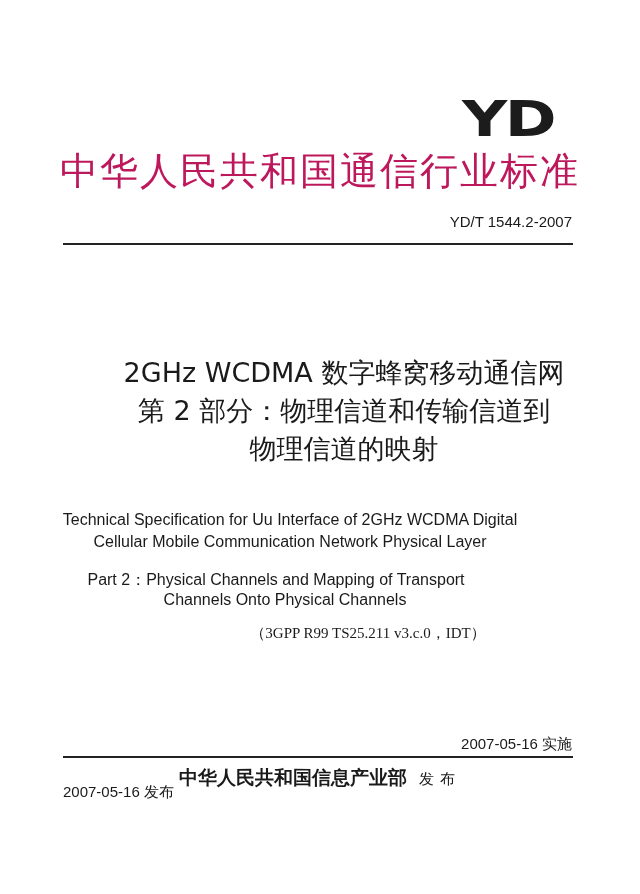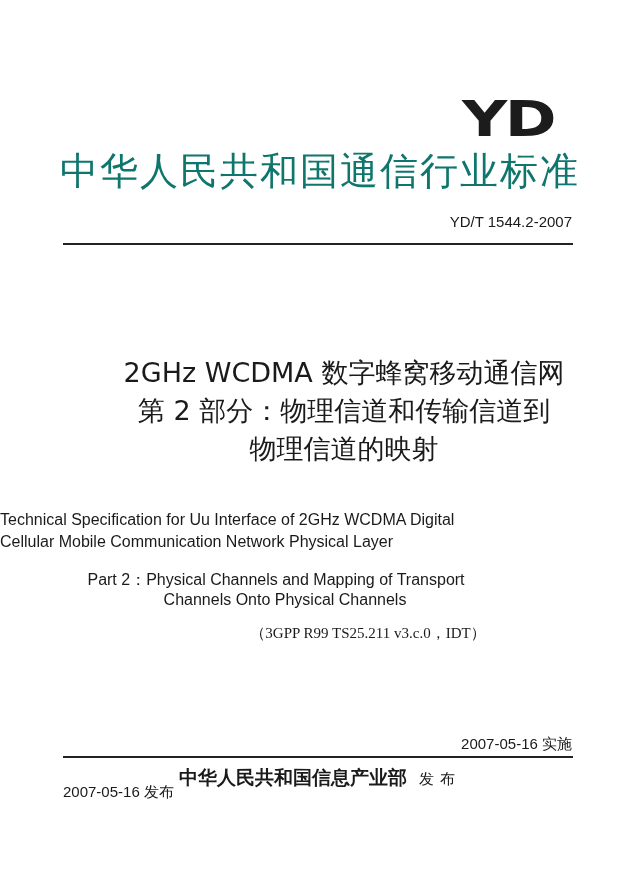--- a/index.html
+++ b/index.html
@@ -31,21 +31,21 @@
     }
 
     .std-title {
       left: 60px;
       top: 148px;
       width: 520px;
       font-size: 38px;
       line-height: 46px;
       letter-spacing: 2px;
       white-space: nowrap;
-      color: #0f766e;
+      color: #be185d;
     }
 
     .std-number {
       right: 68px;
       top: 213px;
       font-family: "Liberation Sans", sans-serif;
       font-size: 15px;
       line-height: 18px;
     }
 
@@ -66,20 +66,21 @@
       font-size: 27px;
       line-height: 38px;
       padding-left: 24px;
     }
     .cn-title div { white-space: nowrap; }
 
     .en-title {
       left: 0;
       width: 580px;
       top: 509px;
+      text-align: center;
       font-family: "Liberation Sans", sans-serif;
       font-size: 16px;
       line-height: 22px;
     }
     .en-part {
       left: 0;
       width: 552px;
       top: 570px;
       text-align: center;
       font-family: "Liberation Sans", sans-serif;

